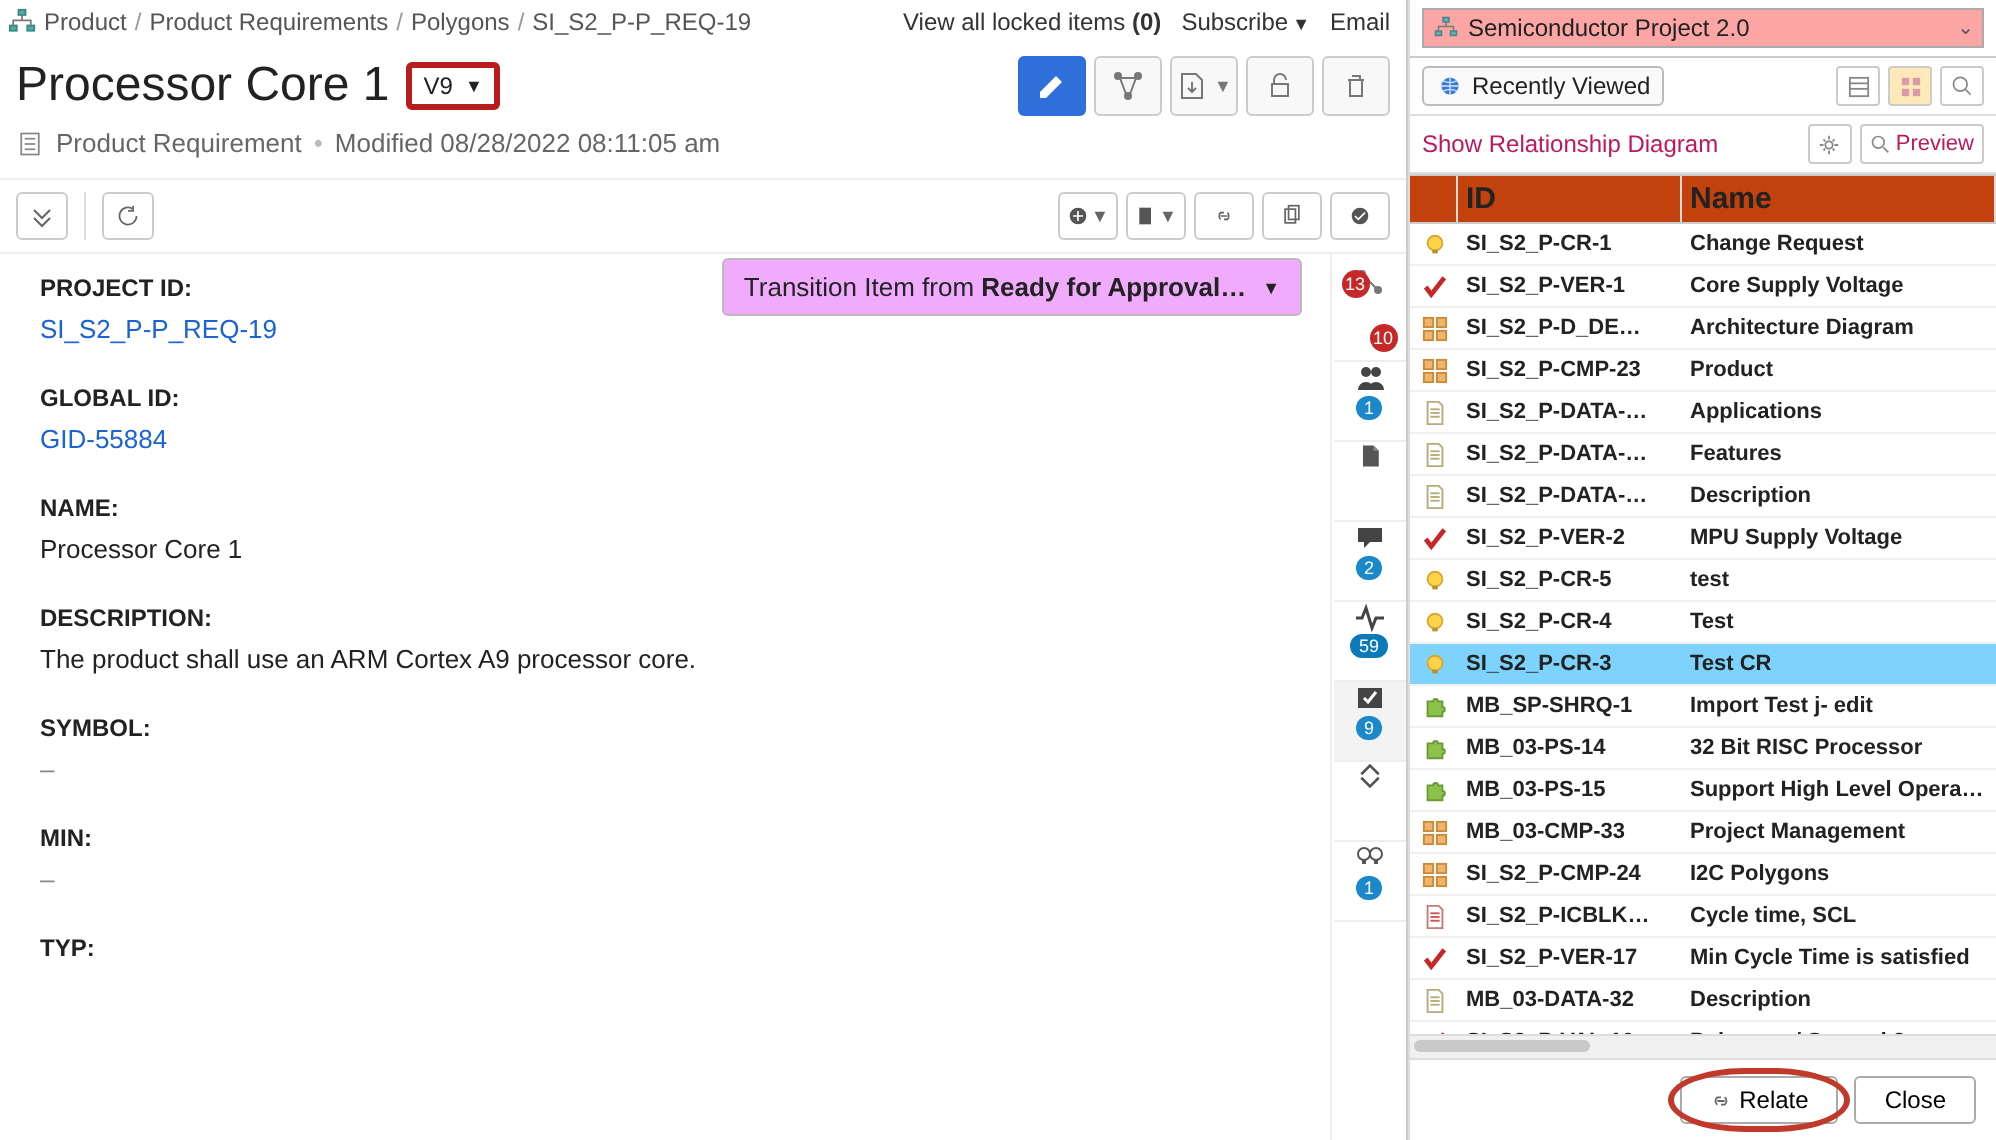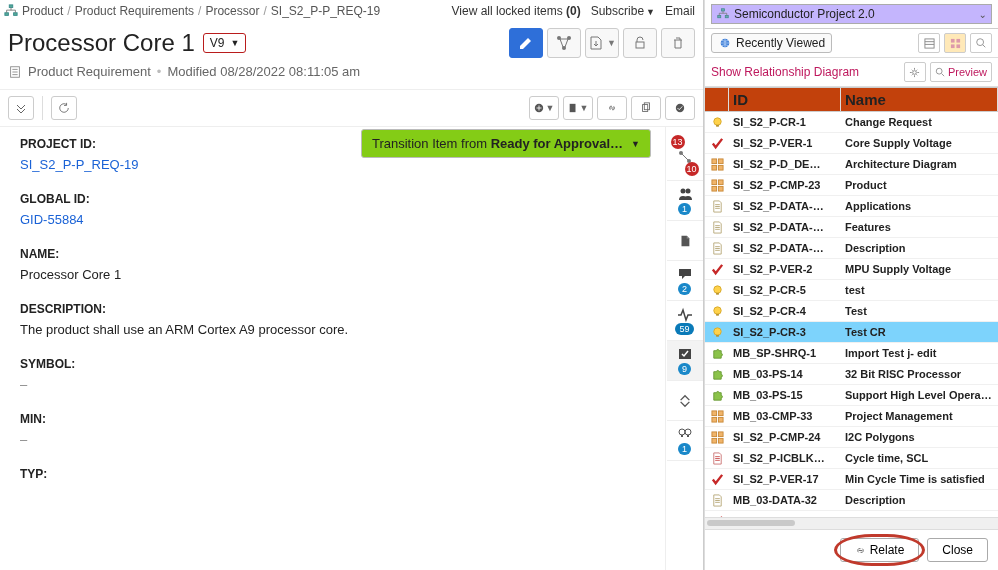--- a/index.html
+++ b/index.html
@@ -10,52 +10,52 @@
   .breadcrumb-row { display: flex; justify-content: space-between; align-items: center; padding: 4px 8px 4px 4px; font-size: 12px; color: #555; }
   .breadcrumb { display: flex; align-items: center; gap: 4px; }
   .breadcrumb a { color: #555; text-decoration: none; }
   .bc-sep { color: #999; }
   .view-locked { display: flex; gap: 10px; align-items: center; color: #333; font-size: 12px; }
   .view-locked span { cursor: pointer; }
   .caret-d { font-size: 9px; margin-left: 2px; }
   .title-row { display: flex; justify-content: space-between; align-items: center; padding: 6px 8px; }
   .title-left { display: flex; align-items: center; gap: 8px; }
   .title-text { font-size: 24px; font-weight: 400; color: #222; }
-  .version-badge { border: 1px solid #b91c1c; border-radius: 3px; padding: 2px 6px; font-size: 12px; display: flex; align-items: center; gap: 4px; background: #fff; cursor: pointer; justify-content: space-between; }
+  .version-badge { border: 3px solid #b91c1c; border-radius: 3px; padding: 2px 6px; font-size: 12px; display: flex; align-items: center; gap: 4px; background: #fff; cursor: pointer; justify-content: space-between; }
   .title-buttons { display: flex; gap: 4px; align-items: center; }
   .btn { width: 34px; height: 30px; border: 1px solid #ccc; border-radius: 3px; background: #f8f8f8; display: flex; align-items: center; justify-content: center; cursor: pointer; font-size: 14px; color: #555; }
   .btn svg { width: 16px; height: 16px; }
   .btn.primary { background: #2e6fd9; border-color: #2e6fd9; color: #fff; }
   .btn.primary svg { fill: #fff; }
   .meta-row { display: flex; align-items: center; gap: 6px; padding: 0 8px 10px 8px; color: #666; font-size: 13px; border-bottom: 1px solid #eee; }
   .toolbar-row { display: flex; justify-content: space-between; align-items: center; padding: 6px 8px; border-bottom: 1px solid #eee; }
   .tb-left { display: flex; gap: 6px; }
   .tb-btn { width: 26px; height: 24px; border: 1px solid #ccc; border-radius: 3px; background: #fff; display: flex; align-items: center; justify-content: center; cursor: pointer; color: #666; font-size: 12px; }
   .tb-divider { width: 1px; background: #ddd; margin: 0 2px; }
   .tb-right { display: flex; gap: 4px; }
   .tb-right .tb-btn { width: 30px; }
   .content-body { display: flex; flex: 1; overflow: hidden; position: relative; }
   .content-scroll { flex: 1; overflow-y: auto; padding: 10px 20px; position: relative; }
-  .transition-box { position: absolute; right: 14px; top: 2px; border: 1px solid #bbb; background: #84cc16; padding: 6px 10px; border-radius: 3px; font-size: 13px; display: flex; align-items: center; gap: 6px; cursor: pointer; }
+  .transition-box { position: absolute; right: 14px; top: 2px; border: 1px solid #bbb; background: #f0abfc; padding: 6px 10px; border-radius: 3px; font-size: 13px; display: flex; align-items: center; gap: 6px; cursor: pointer; }
   .transition-box b { font-weight: 700; }
   .field-block { margin-bottom: 20px; }
   .field-label { font-size: 12px; font-weight: 700; color: #222; margin-bottom: 6px; }
   .field-value { font-size: 13px; color: #222; }
   .field-value.link { color: #1a62d6; }
   .field-value.dash { color: #888; }
   .side-iconbar { width: 38px; border-left: 1px solid #eee; display: flex; flex-direction: column; align-items: center; padding-top: 6px; gap: 0; }
-  .side-icon { width: 36px; height: 40px; border-bottom: 1px solid #eee; display: flex; flex-direction: column; align-items: center; justify-content: center; cursor: pointer; position: relative; color: #555; font-size: 14px; }
+  .side-icon { width: 36px; height: 40px; border-bottom: 1px solid #eee; display: flex; flex-direction: column; align-items: center; cursor: pointer; position: relative; color: #555; font-size: 14px; }
   .badge-round { background: #1a88c9; color: #fff; border-radius: 8px; font-size: 9px; padding: 0 4px; line-height: 12px; min-width: 12px; text-align: center; margin-top: 1px; }
   .badge-red { background: #c62828; color: #fff; border-radius: 50%; font-size: 9px; width: 14px; height: 14px; line-height: 14px; text-align: center; position: absolute; }
   .badge-red.tl { top: 2px; left: 4px; }
   .badge-red.br { bottom: 4px; right: 4px; }
   .badge-num { background: #0a7ab8; color:#fff; font-size:9px; border-radius:8px; padding:0 4px; line-height:12px; }
   
   .rp-header { padding: 4px 6px; display: flex; align-items: center; gap: 4px; border-bottom: 1px solid #ccc; background: #fefefe; }
-  .proj-select { flex: 1; border: 1px solid #aaa; padding: 2px 4px; font-size: 12px; display: flex; align-items: center; gap: 4px; background: #c4b5fd; position: relative; }
+  .proj-select { flex: 1; border: 1px solid #aaa; padding: 2px 4px; font-size: 12px; display: flex; align-items: center; gap: 4px; background: #fca5a5; position: relative; }
   .proj-select .caret-dd { position: absolute; right: 4px; font-size: 10px; color: #555; }
   .rp-tabs { display: flex; align-items: center; padding: 4px 6px; gap: 4px; border-bottom: 1px solid #ddd; }
   .rv-tab { border: 1px solid #bbb; border-radius: 3px; padding: 2px 6px; font-size: 12px; display: flex; align-items: flex-end; gap: 4px; background: #fafafa; }
   .small-iconbtn { width: 22px; height: 20px; border: 1px solid #ccc; border-radius: 2px; display: flex; align-items: center; justify-content: center; font-size: 11px; background: #fff; cursor: pointer; }
   .rp-subhdr { display: flex; justify-content: space-between; align-items: center; padding: 4px 6px; border-bottom: 1px solid #ddd; font-size: 12px; color: #be185d; }
   .rp-subhdr-right { display: flex; gap: 4px; }
   .preview-btn { display: flex; align-items: center; gap: 3px; border: 1px solid #ccc; border-radius: 2px; padding: 1px 4px; font-size: 11px; background: #fff; cursor: pointer; }
   .grid-head { display: flex; border-top: 1px solid #ccc; border-bottom: 1px solid #ccc; background: #c2410c; font-size: 15px; }
   .grid-head > div { padding: 3px 4px; border-right: 1px solid #ddd; }
   .col-icon { width: 24px; }
@@ -88,21 +88,21 @@
               <rect x="6" y="1" width="4" height="3" fill="#5a9" stroke="#388"></rect>
               <rect x="1" y="10" width="4" height="3" fill="#5a9" stroke="#388"></rect>
               <rect x="11" y="10" width="4" height="3" fill="#5a9" stroke="#388"></rect>
               <path d="M8 4 V7 M8 7 H3 V10 M8 7 H13 V10" stroke="#777" fill="none"></path>
             </svg>
         </span>
         <a href="#">Product</a>
           <span class="bc-sep">/</span>
         <a href="#">Product Requirements</a>
           <span class="bc-sep">/</span>
-        <a href="#">Processor</a>
+        <a href="#">Polygons</a>
           <span class="bc-sep">/</span>
         <span>SI_S2_P-P_REQ-19</span>
       </div>
       <div class="view-locked">
         <span><span>View all locked items</span> <b>(0)</b></span>
         <span><span>Subscribe</span><span class="caret-d">▼</span></span>
         <span>Email</span>
       </div>
     </div>
 

